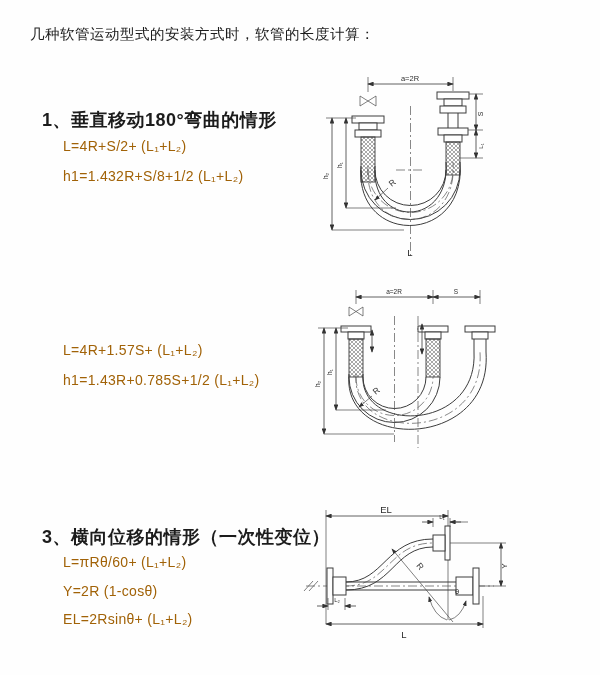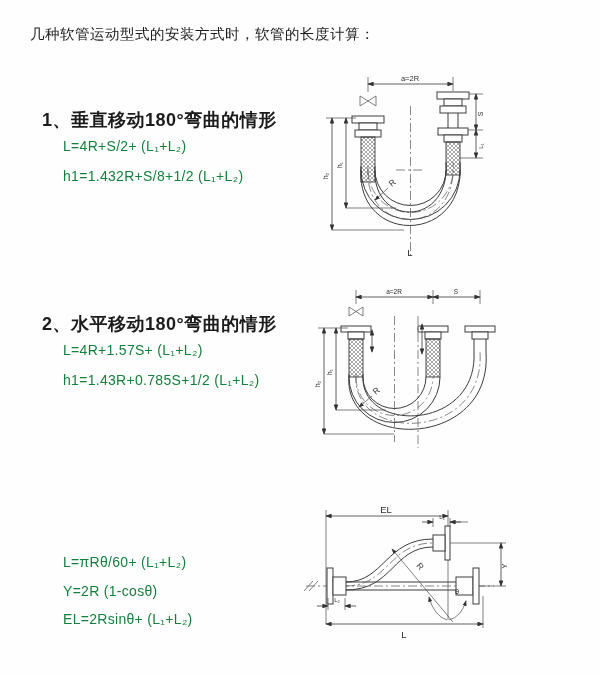--- a/index.html
+++ b/index.html
@@ -3,21 +3,21 @@
 <meta charset="utf-8">
 <style>
   html,body{margin:0;padding:0;background:#fff;}
   .page{
     position:relative;width:600px;height:675px;background:#fefefe;
     font-family:"Liberation Sans","DejaVu Sans",sans-serif;color:#1c1c1c;
     overflow:hidden;border-bottom:3px solid #d9d9d9;
   }
   .title{position:absolute;left:30px;top:25px;font-size:14.5px;font-weight:400;letter-spacing:.5px;}
   .sec-heading{position:absolute;font-size:18px;font-weight:700;letter-spacing:.5px;}
-  .formula{position:absolute;font-size:14px;font-weight:500;letter-spacing:.3px;color:#15803d;}
+  .formula{position:absolute;font-size:14px;font-weight:500;letter-spacing:.3px;color:#a16207;}
   svg{position:absolute;overflow:visible;}
   svg text{font-family:"Liberation Sans","DejaVu Sans",sans-serif;fill:#2c2c2c;}
   .ln{stroke:#3c3c3c;stroke-width:1;fill:none;}
   .thin{stroke:#4a4a4a;stroke-width:.7;fill:none;}
   .dim{stroke:#3a3a3a;stroke-width:.8;fill:none;}
   .dash{stroke:#555;stroke-width:.7;fill:none;stroke-dasharray:9 3 2 3;}
   .part{stroke:#3c3c3c;stroke-width:1;fill:#fefefe;}
 </style>
 </head>
 <body>
@@ -104,21 +104,20 @@
     </g>
 
     <g>
       <line class="thin" x1="80" y1="118" x2="67" y2="130" marker-end="url(#ar1)"></line>
       <text x="86" y="115" font-size="8.5" transform="rotate(-40 86 115)" text-anchor="middle">R</text>
     </g>
 
     <text x="102" y="186" font-size="9.5" text-anchor="middle">L</text>
   </svg>
 
-  <div class="sec-heading" style="left:42px;top:312px">2、水平移动180°弯曲的情形</div>
   <div class="formula" style="left:63px;top:342px">L=4R+1.57S+ (L₁+L₂)</div>
   <div class="formula" style="left:63px;top:372px">h1=1.43R+0.785S+1/2 (L₁+L₂)</div>
 
   <svg style="left:308px;top:282px" width="287" height="174" viewBox="0 0 287 174">
     <defs>
       <pattern id="hatch2" patternUnits="userSpaceOnUse" width="4" height="4">
         <path d="M0,4 L4,0 M0,0 L4,4" stroke="#555" stroke-width="0.5"></path>
       </pattern>
       <marker id="ar2" markerWidth="8" markerHeight="6" refX="7" refY="3" orient="auto-start-reverse">
         <path d="M0,0 L8,3 L0,6 Z" fill="#333"></path>
@@ -182,20 +181,21 @@
       <path class="thin" d="M10,46 H40 M16,152 H86"></path>
       <text x="12" y="102" font-size="6.5" transform="rotate(-90 12 102)" text-anchor="middle">h₂</text>
     </g>
 
     <g>
       <line class="thin" x1="64" y1="114" x2="51" y2="125" marker-end="url(#ar2)"></line>
       <text x="70" y="111" font-size="8.5" transform="rotate(-40 70 111)" text-anchor="middle">R</text>
     </g>
   </svg>
 
+  <div class="sec-heading" style="left:42px;top:525px">3、横向位移的情形（一次性变位）</div>
   <div class="formula" style="left:63px;top:554px">L=πRθ/60+ (L₁+L₂)</div>
   <div class="formula" style="left:63px;top:583px">Y=2R (1-cosθ)</div>
   <div class="formula" style="left:63px;top:611px">EL=2Rsinθ+ (L₁+L₂)</div>
 
   <svg style="left:298px;top:498px" width="300" height="150" viewBox="0 0 300 150">
     <defs>
       <marker id="ar3" markerWidth="8" markerHeight="6" refX="7" refY="3" orient="auto-start-reverse">
         <path d="M0,0 L8,3 L0,6 Z" fill="#333"></path>
       </marker>
     </defs>

